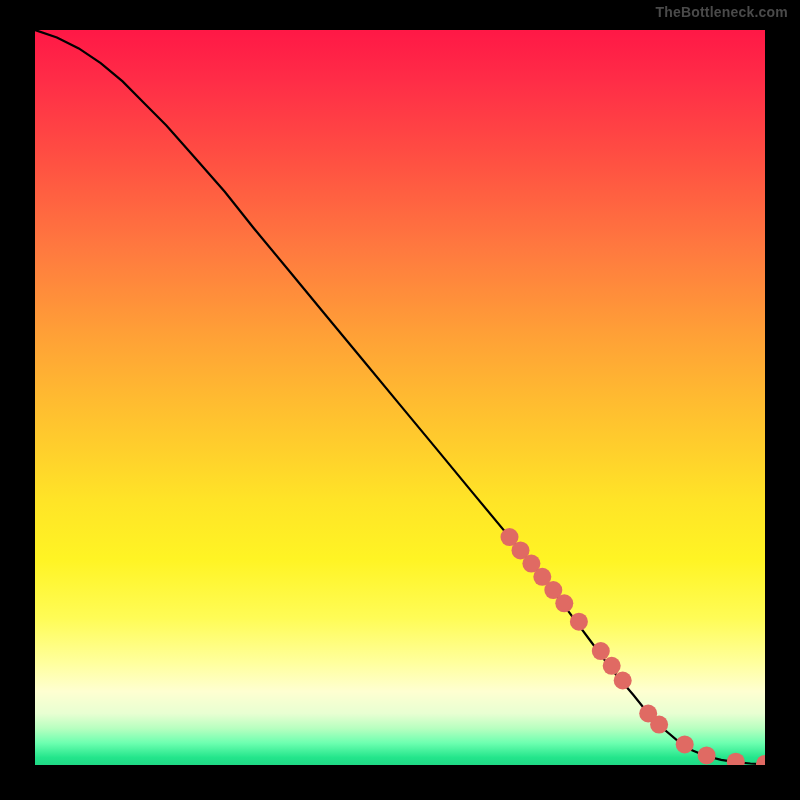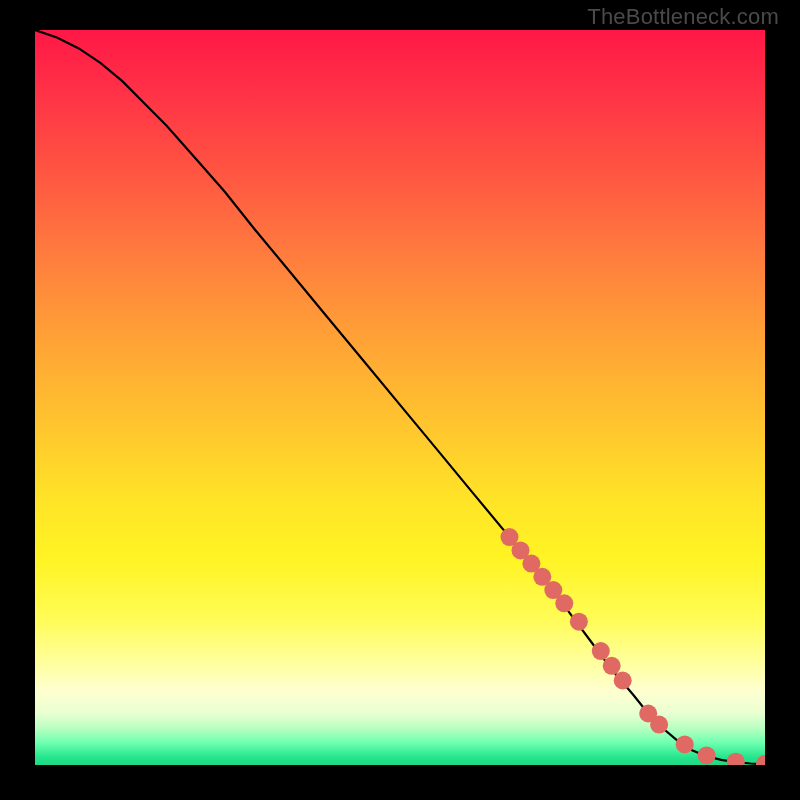--- a/index.html
+++ b/index.html
@@ -13,24 +13,24 @@
   }
   .stage {
     position: relative;
     width: 800px;
     height: 800px;
     background: #000;
   }
   .watermark {
     position: absolute;
     top: 4px;
-    right: 21px;
+    right: 12px;
     color: #4a4a4a;
-    font-size: 22px;
-    font-weight: 400;
+    font-size: 14px;
+    font-weight: 700;
     letter-spacing: 0.2px;
     z-index: 10;
   }
   .plot {
     position: absolute;
     left: 35px;
     top: 30px;
     width: 730px;
     height: 735px;
     overflow: hidden;

